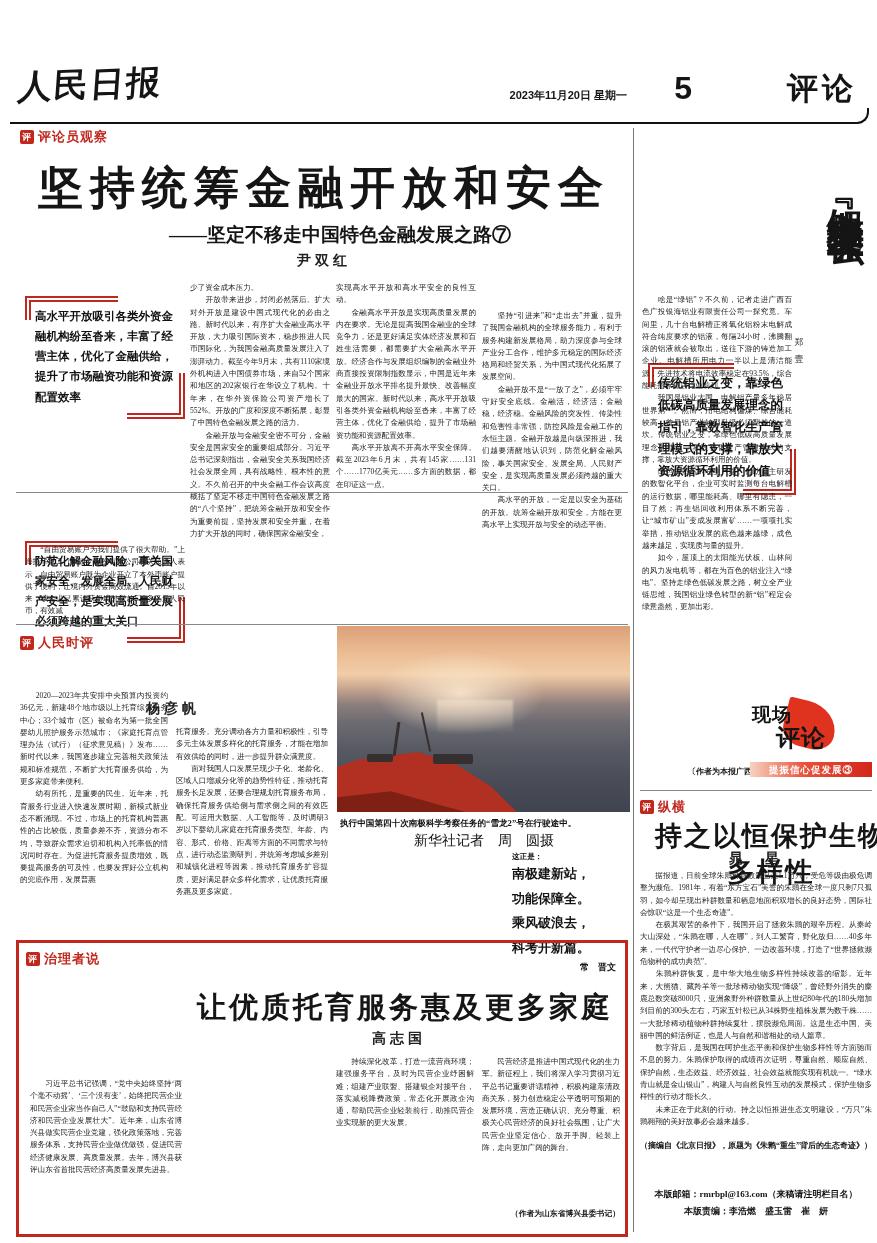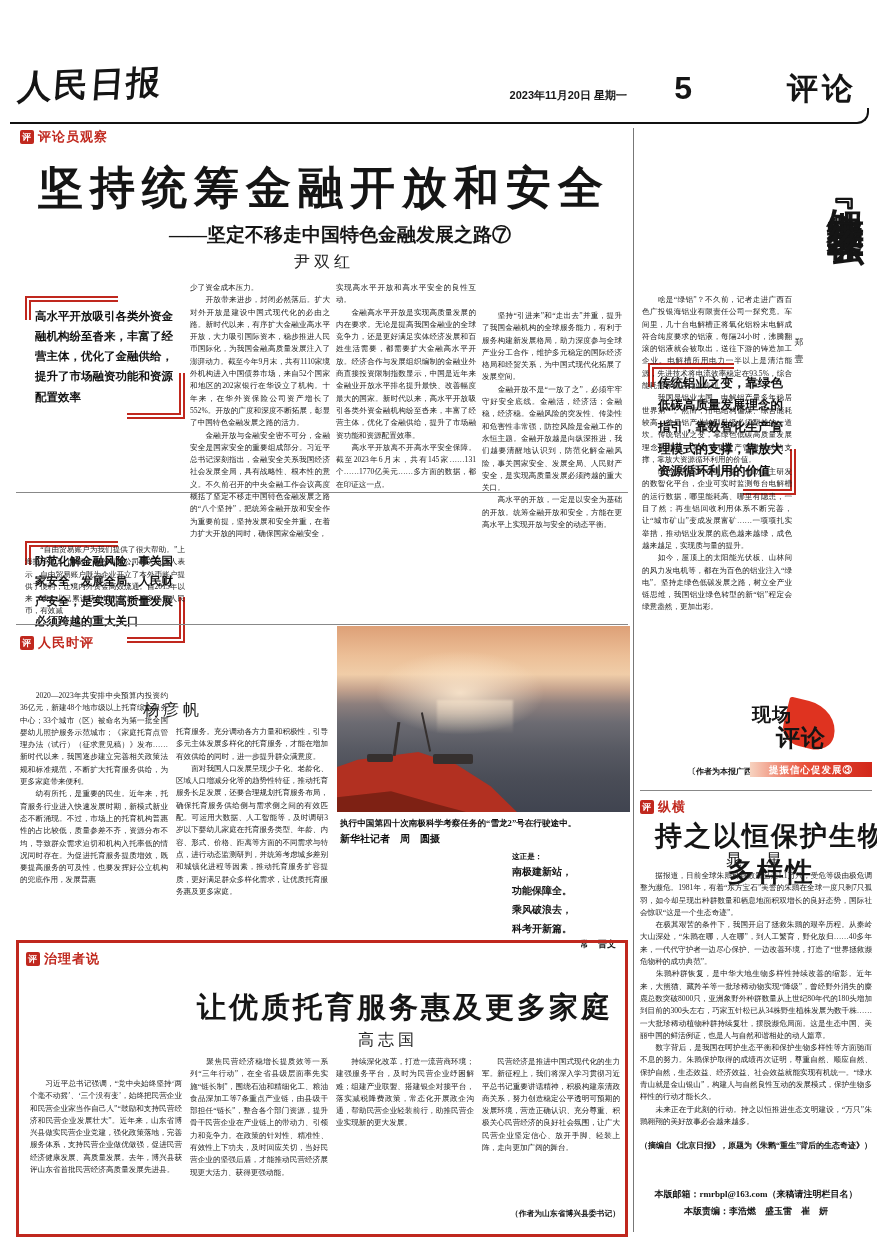--- a/index.html
+++ b/index.html
@@ -20,21 +20,21 @@
 
   
   .kicker{ display:flex; align-items:center; gap:4px; font-family:"Liberation Sans", sans-serif;
            font-weight:bold; color:var(--red); font-size:13px; letter-spacing:1px; }
   .kicker .ic{ width:14px; height:14px; background:var(--red); color:#fff; font-size:9px; line-height:14px;
                text-align:center; border-radius:2px; flex:0 0 auto; }
 
   .h-main{ left:20px; top:88px; width:608px; text-align:center; font-size:45px; font-weight:900;
            font-family:"Liberation Sans", sans-serif; letter-spacing:7px; }
   .h-sub{ left:36px; top:148px; width:608px; text-align:center; font-size:19px; font-weight:bold; }
-  .byline{ text-align:center; font-size:16px; letter-spacing:4px; color:#222; }
+  .byline{ text-align:center; font-size:14px; letter-spacing:4px; color:#222;font-weight:bold; }
 
   .bodytext{ font-size:7.6px; line-height:1.62; text-align:justify; white-space:pre-line; overflow:hidden; color:#1c1c1c; }
 
   
   .pq{ position:relative; font-family:Liberation Sans, sans-serif; font-weight:bold; line-height:1.75; color:#111; padding:10px 10px 12px 10px; }
   .pq .b-tl{ position:absolute; top:0; left:0; width:58%; height:24px; border-top:6px double var(--red); border-left:6px double var(--red); }
   .pq .b-br{ position:absolute; bottom:0; right:0; width:36%; height:46px; border-bottom:6px double var(--red); border-right:6px double var(--red); }
 
   
   .vrule-main{ left:633px; top:128px; width:1px; height:1104px; background:#777; }
@@ -52,22 +52,22 @@
       clip-path:polygon(0 100%, 0 40%, 14% 28%, 46% 18%, 66% 34%, 84% 62%, 100% 100%); }
   .ship-shadow{ position:absolute; left:-6px; bottom:-4px; width:150px; height:60px; background:#7e2114;
       clip-path:polygon(0 100%, 0 55%, 40% 38%, 70% 70%, 100% 100%); }
   .mast{ position:absolute; background:#35302f; }
   .m1{ left:58px; bottom:86px; width:3px; height:46px; transform:rotate(8deg); }
   .m2{ left:88px; bottom:92px; width:2px; height:58px; transform:rotate(-12deg); }
   .m3{ left:30px; bottom:80px; width:26px; height:8px; border-radius:2px; }
   .m4{ left:96px; bottom:78px; width:40px; height:10px; border-radius:2px; }
 
   .caption-1{ font-size:8.6px; font-weight:bold; color:#111; }
-  .caption-credit{ font-size:10px; font-weight:bold; text-align:left; color:#111; }
-  .poem{ font-size:10px; font-weight:bold; line-height:1.9; font-family:"DejaVu Serif", serif; }
+  .caption-credit{ font-size:14px; font-weight:normal; text-align:center; color:#111; }
+  .poem{ font-size:13px; font-weight:bold; line-height:1.9; font-family:"DejaVu Serif", serif; }
   .poem-author{ text-align:right; font-size:9px; font-weight:bold; padding-right:12px; }
 
   
   .alu-quote{ left:648px; top:66px; width:148px; font-size:12.5px; }
   .alu-body{ left:642px; top:172px; width:150px; height:592px; font-size:7.6px; }
   .alu-note{ left:642px; top:768px; width:150px; text-align:right; font-weight:bold; font-size:8px; }
   .alu-head{ left:804px; top:108px; width:66px; height:345px; writing-mode:vertical-rl; text-orientation:upright;
              font-family:"Liberation Sans", sans-serif; font-weight:900; font-size:37px; letter-spacing:2px; }
   .alu-byline{ left:792px; top:252px; writing-mode:vertical-rl; text-orientation:upright; font-size:9px; letter-spacing:4px; color:#333; }
 
@@ -87,21 +87,21 @@
   .zh-byline{ left:640px; top:850px; width:232px; }
   .zh-body{ left:640px; top:870px; width:232px; height:268px; font-size:7.6px; }
   .zh-src{ left:640px; top:1140px; width:232px; text-align:right; font-weight:bold; font-size:8px; }
 
   .mailbox{ left:640px; top:1186px; width:232px; text-align:center; font-weight:bold; font-size:9px; line-height:1.9; }
 
   
   .govbox{ left:16px; top:940px; width:612px; height:297px; border:3px solid var(--red); }
   .gov-head{ left:190px; top:988px; width:430px; text-align:center; font-family:"Liberation Sans", sans-serif;
              font-weight:900; font-size:29px; letter-spacing:3px; }
-  .gov-byline{ left:173px; top:1030px; width:430px; }
+  .gov-byline{ left:184px; top:1030px; width:430px; }
   .gcol{ top:1056px; height:172px; }
   .gcol1{ left:30px; top:1078px; width:152px; height:150px; }
   .gc2{ left:190px; width:138px; }
   .gc3{ left:336px; width:138px; }
   .gc4{ left:482px; width:138px; height:146px; }
   .gov-note{ left:482px; top:1208px; width:138px; text-align:right; font-weight:bold; font-size:7.8px; }
 
   
   .ocol{ top:196px; height:292px; }
   .oc1q1{ left:25px; top:228px; width:160px; font-size:11.5px; }
@@ -238,18 +238,17 @@
 
   <div class="abs govbox"></div>
   <div class="abs kicker" style="left:26px; top:950px;">
     <span class="ic">评</span>
     <span>治理者说</span>
   </div>
 
   <div class="abs gov-head">让优质托育服务惠及更多家庭</div>
   <div class="abs byline gov-byline">高志国</div>
   <div class="abs bodytext gcol1">　　习近平总书记强调，“党中央始终坚持‘两个毫不动摇’、‘三个没有变’，始终把民营企业和民营企业家当作自己人”“鼓励和支持民营经济和民营企业发展壮大”。近年来，山东省博兴县做实民营企业党建，强化政策落地，完善服务体系，支持民营企业做优做强，促进民营经济健康发展、高质量发展。去年，博兴县获评山东省首批民营经济高质量发展先进县。</div>
-  <div class="abs bodytext gcol gc2">　　聚焦民营经济稳增长提质效等一系列“三年行动”，在全省县级层面率先实施“链长制”，围绕石油和精细化工、粮油食品深加工等7条重点产业链，由县级干部担任“链长”，整合各个部门资源，提升骨干民营企业在产业链上的带动力、引领力和竞争力。在政策的针对性、精准性、有效性上下功夫，及时回应关切，当好民营企业的坚强后盾，才能推动民营经济展现更大活力、获得更强动能。</div>
   <div class="abs bodytext gcol gc3">　　持续深化改革，打造一流营商环境；建强服务平台，及时为民营企业纾困解难；组建产业联盟、搭建银企对接平台，落实减税降费政策，常态化开展政企沟通，帮助民营企业轻装前行，助推民营企业实现新的更大发展。</div>
   <div class="abs bodytext gcol gc4">　　民营经济是推进中国式现代化的生力军。新征程上，我们将深入学习贯彻习近平总书记重要讲话精神，积极构建亲清政商关系，努力创造稳定公平透明可预期的发展环境，营造正确认识、充分尊重、积极关心民营经济的良好社会氛围，让广大民营企业坚定信心、放开手脚、轻装上阵，走向更加广阔的舞台。</div>
   <div class="abs gov-note">（作者为山东省博兴县委书记）</div>
 
 </div>
 
 </body></html>

